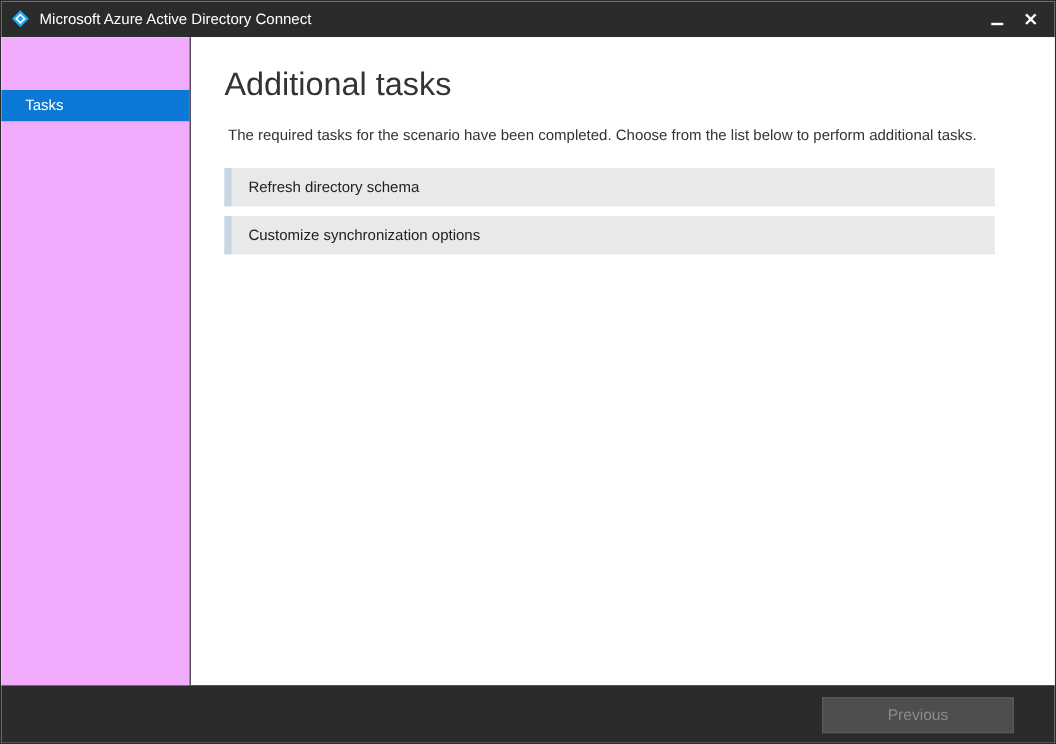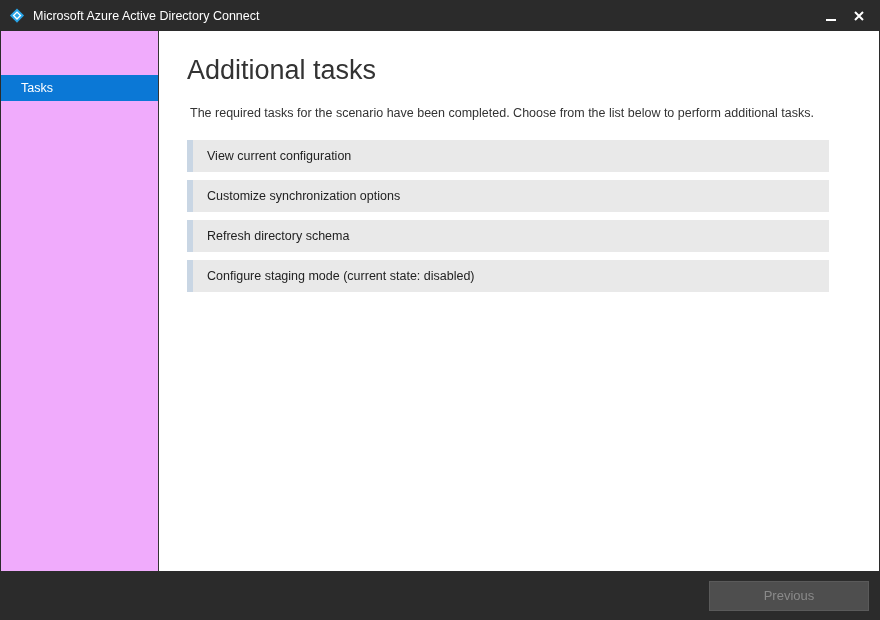--- a/index.html
+++ b/index.html
@@ -84,21 +84,21 @@
       font-size: 12.5px;
       color: #222;
       cursor: pointer;
     }
     .footer {
       height: 49px;
       background: #2b2b2b;
       display: flex;
       align-items: center;
       justify-content: flex-end;
-      padding-right: 10px;
+      padding-right: 34px;
       gap: 20px;
     }
     .footer-btn {
       width: 160px;
       height: 30px;
       background: #4e4e4e;
       color: #8a8a8a;
       border: 1px solid #5a5a5a;
       font-size: 13px;
       display: inline-flex;
@@ -136,30 +136,24 @@
   <div class="sidebar">
     <div class="sidebar-item">
       <span>Tasks</span>
     </div>
   </div>
   <div class="main">
     <h1 class="page-title">Additional tasks</h1>
     <p class="page-desc">The required tasks for the scenario have been completed. Choose from the list below to perform additional tasks.</p>
     <div class="task-list">
       <div class="task-item">
-        <span>View current configuration</span>
+        <span>Refresh directory schema</span>
       </div>
       <div class="task-item">
         <span>Customize synchronization options</span>
-      </div>
-      <div class="task-item">
-        <span>Refresh directory schema</span>
-      </div>
-      <div class="task-item">
-        <span>Configure staging mode (current state: disabled)</span>
       </div>
     </div>
   </div>
 </div>
 
 <div class="footer">
   <div class="footer-btn">
     <span>Previous</span>
   </div>
 </div>

